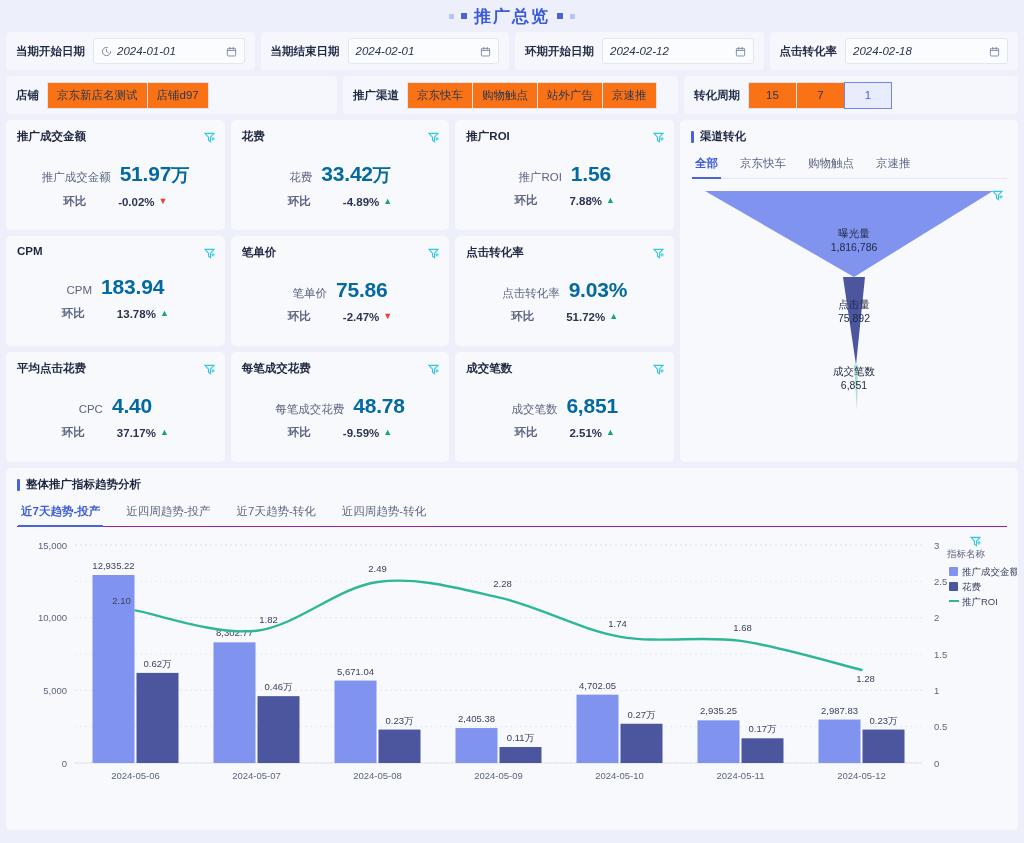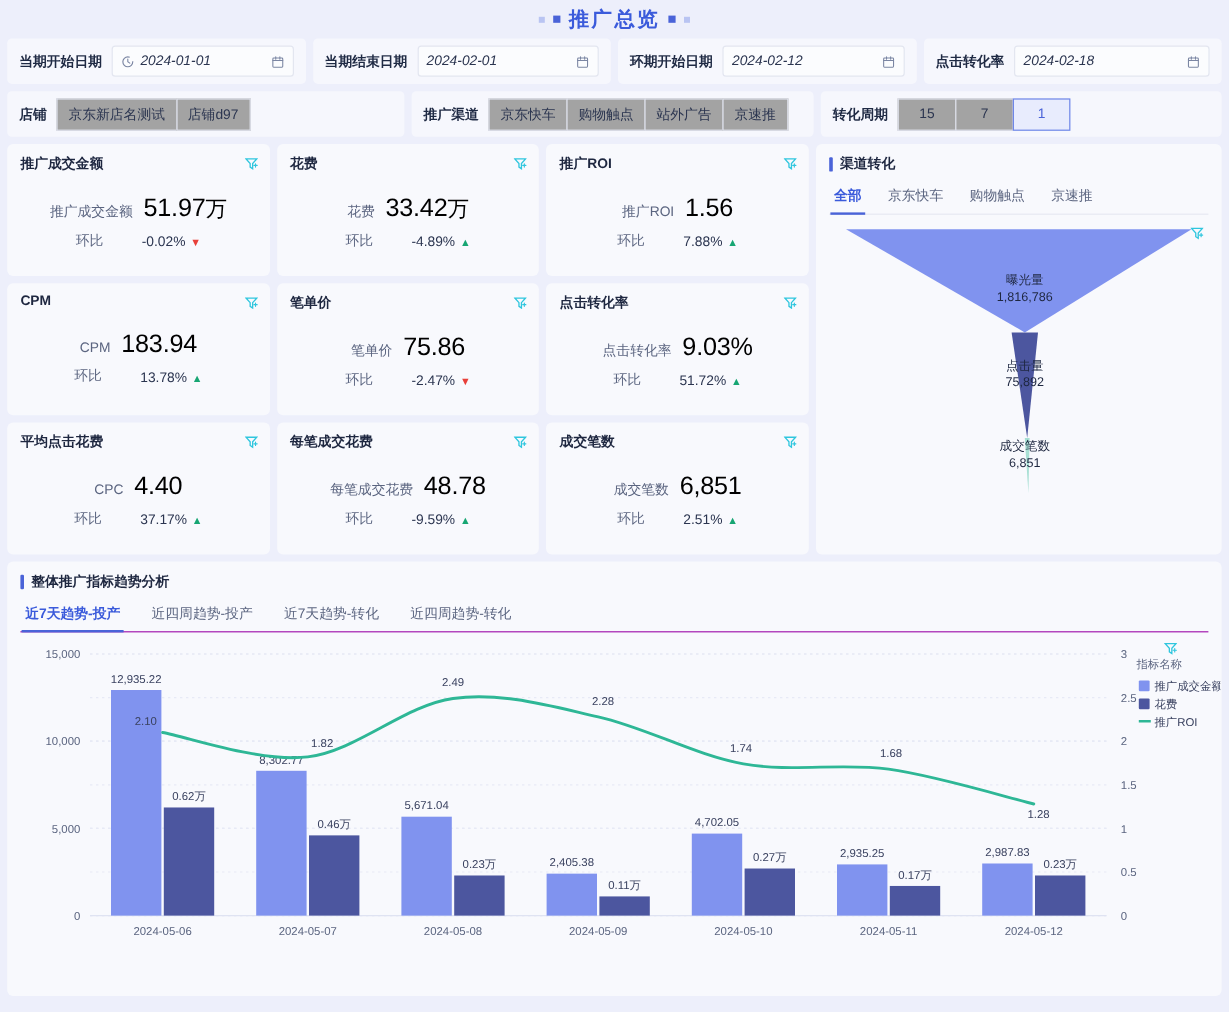--- a/index.html
+++ b/index.html
@@ -62,21 +62,21 @@
   .date-input .val { flex: 1; }
   .ic { flex: 0 0 auto; display:inline-flex; align-items:center; }
   .ic svg { display: block; }
 
   
   .seg { display: flex; }
   .seg-btn {
     min-width: 54px; height: 27px;
     border: 1px solid #e0e3ee;
     border-right: none;
-    background: #a3a3a3;
+    background: #f97316;
     font-size: 11.5px; color: #2b3550;
     display: flex; align-items: center; justify-content: center;
     padding: 0 9px;
     white-space: nowrap;
   }
   .seg-btn:last-child { border-right: 1px solid #e0e3ee; }
   .seg-btn.active {
     background: #e8ecfd;
     border: 1px solid #6f87e8;
     color: #4a63d8;
@@ -110,28 +110,29 @@
   .card-body {
     margin-top: 18px;
     display: flex; flex-direction: column; align-items: center;
     gap: 7px;
   }
   .metric-line {
     display: flex; align-items: baseline; gap: 9px;
   }
   .metric-name { font-size: 11.5px; color: #5b6580; }
   .metric-value {
-    font-size: 21px; font-weight: normal; color: #000000;
+    font-size: 21px; font-weight: bold; color: #0369a1;
     letter-spacing: -0.2px;
     text-align: center;
   }
   .metric-value .unit { font-size: 18px; }
   .delta-line {
-    display: flex; align-items: flex-end; gap: 32px;
+    display: flex; align-items: center; gap: 32px;
     font-size: 11.5px;
+    font-weight: bold;
   }
   .delta-label { color: #5b6580; }
   .delta-val { color: #2b3550; display: flex; align-items: center; gap: 4px; }
   .arrow { font-size: 9px; line-height: 1; }
   .arrow.up { color: #17a673; }
   .arrow.down { color: #e8403a; }
 
   
   .funnel-panel {
     flex: 1;

